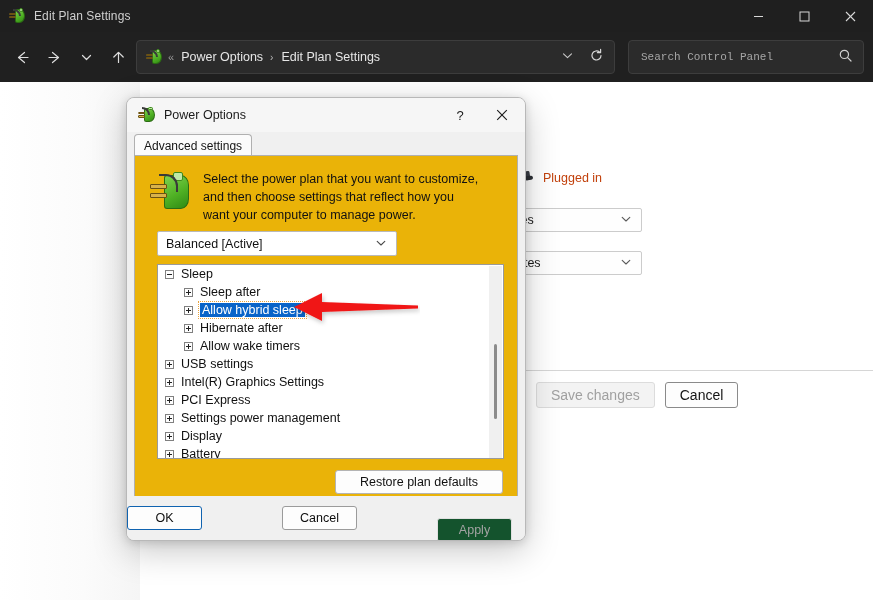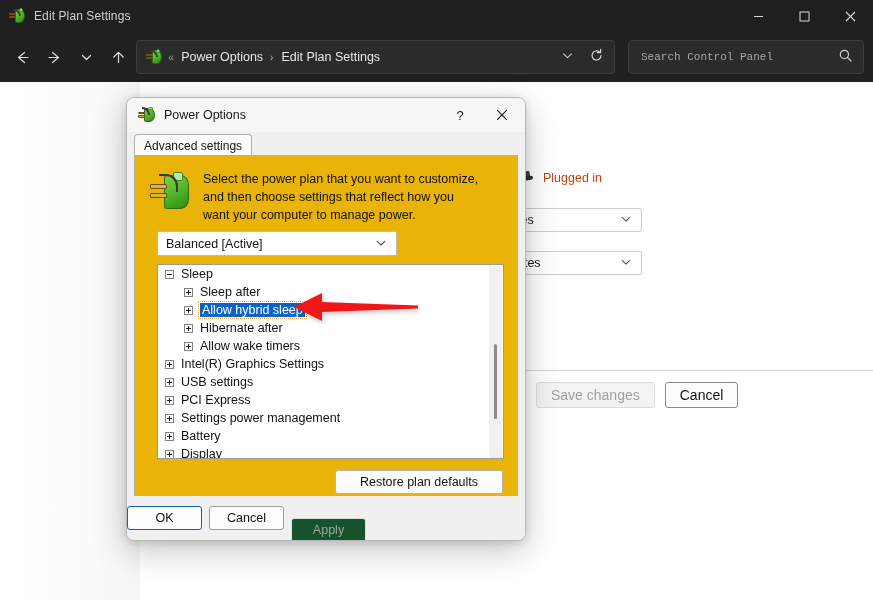--- a/index.html
+++ b/index.html
@@ -475,24 +475,24 @@
     justify-content: center;
     box-sizing: border-box;
   }
   #dlg-footer {
     position: absolute;
     left: 0; bottom: 0;
     width: 398px; height: 44px;
     background: #f0f0f0;
     display: flex;
     align-items: center;
-    justify-content: flex-start;
+    justify-content: space-between;
     padding-right: 13px;
     box-sizing: border-box;
-    gap: 7px;
+    gap: 17px;
   }
   .dlg-btn {
     width: 75px; height: 24px;
     display: flex;
     align-items: center;
     justify-content: center;
     font-size: 12.5px;
     border-radius: 3px;
     box-sizing: border-box;
   }
@@ -719,41 +719,41 @@
             <div class="tree-row lvl1">
               <span class="exp plus"></span>
               <span class="tree-label">Hibernate after</span>
             </div>
             <div class="tree-row lvl1">
               <span class="exp plus"></span>
               <span class="tree-label">Allow wake timers</span>
             </div>
             <div class="tree-row lvl0">
               <span class="exp plus"></span>
+              <span class="tree-label">USB settings</span>
+            </div>
+            <div class="tree-row lvl0">
+              <span class="exp plus"></span>
               <span class="tree-label">Intel(R) Graphics Settings</span>
             </div>
             <div class="tree-row lvl0">
               <span class="exp plus"></span>
-              <span class="tree-label">USB settings</span>
+              <span class="tree-label">PCI Express</span>
             </div>
             <div class="tree-row lvl0">
               <span class="exp plus"></span>
-              <span class="tree-label">PCI Express</span>
+              <span class="tree-label">Settings power management</span>
             </div>
             <div class="tree-row lvl0">
               <span class="exp plus"></span>
-              <span class="tree-label">Settings power management</span>
+              <span class="tree-label">Display</span>
             </div>
             <div class="tree-row lvl0">
               <span class="exp plus"></span>
               <span class="tree-label">Battery</span>
-            </div>
-            <div class="tree-row lvl0">
-              <span class="exp plus"></span>
-              <span class="tree-label">Display</span>
             </div>
           </div>
         <div id="tree-scrollbar">
           <div id="tree-scroll-thumb"></div>
         </div>
       </div>
 
       <div id="restore-defaults-button">Restore plan defaults</div>
     </div>
 

